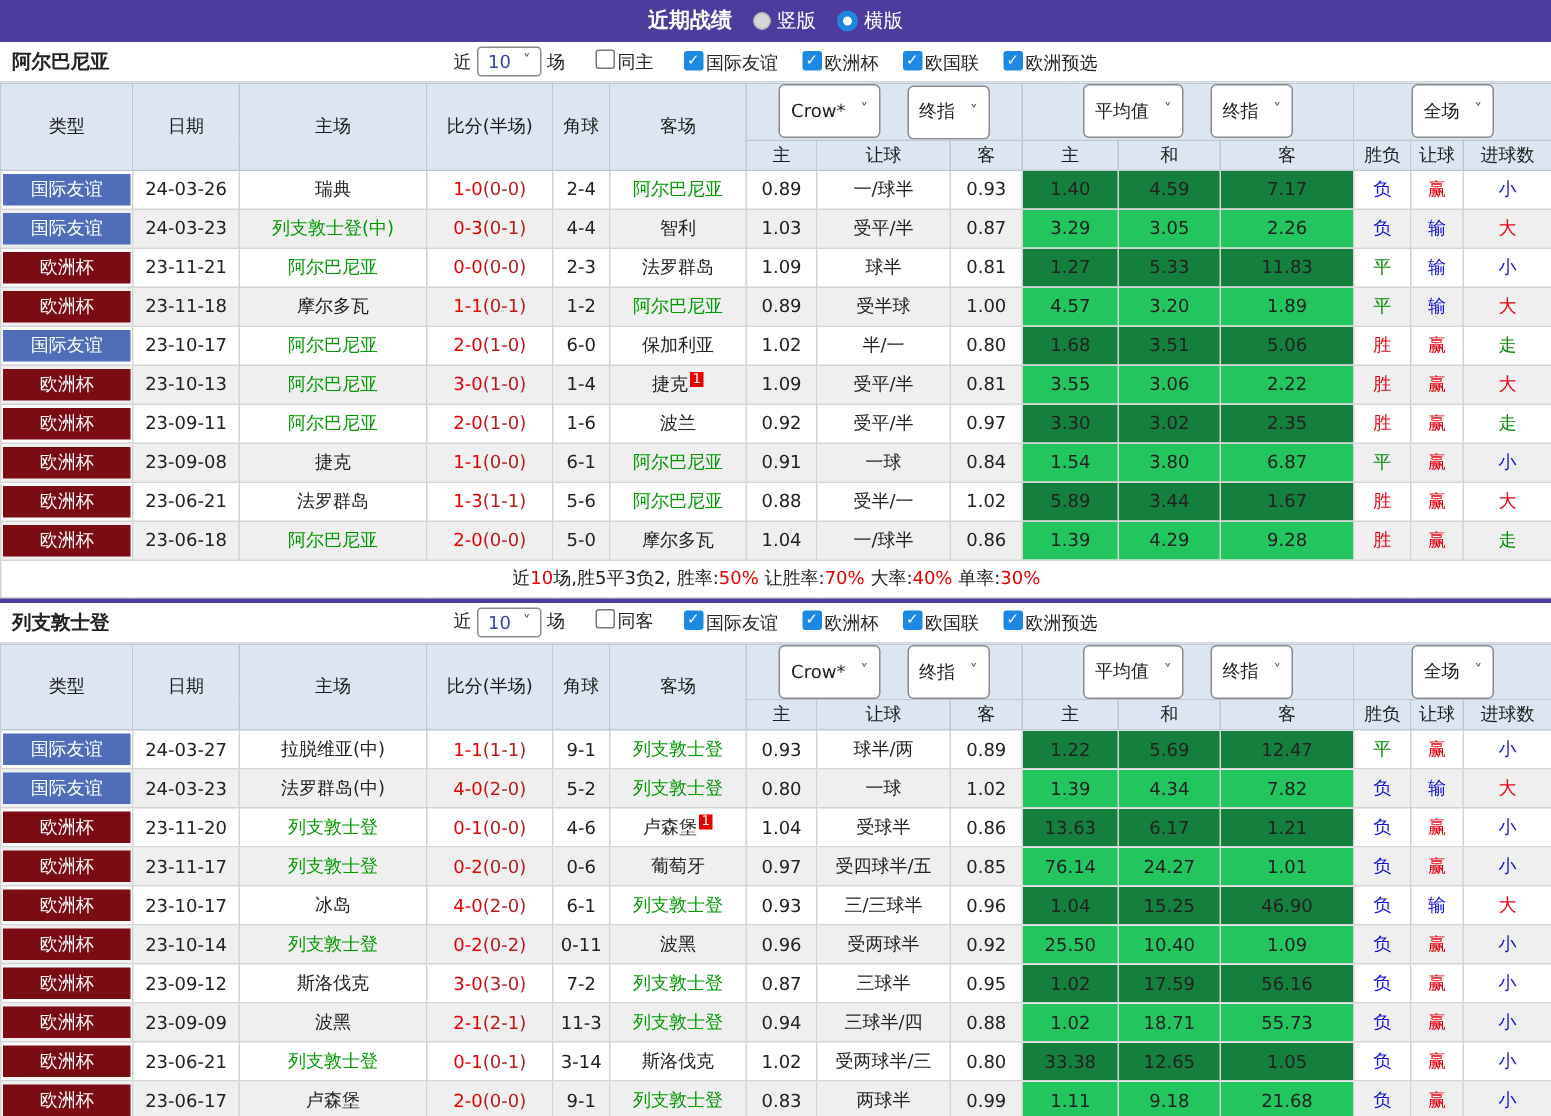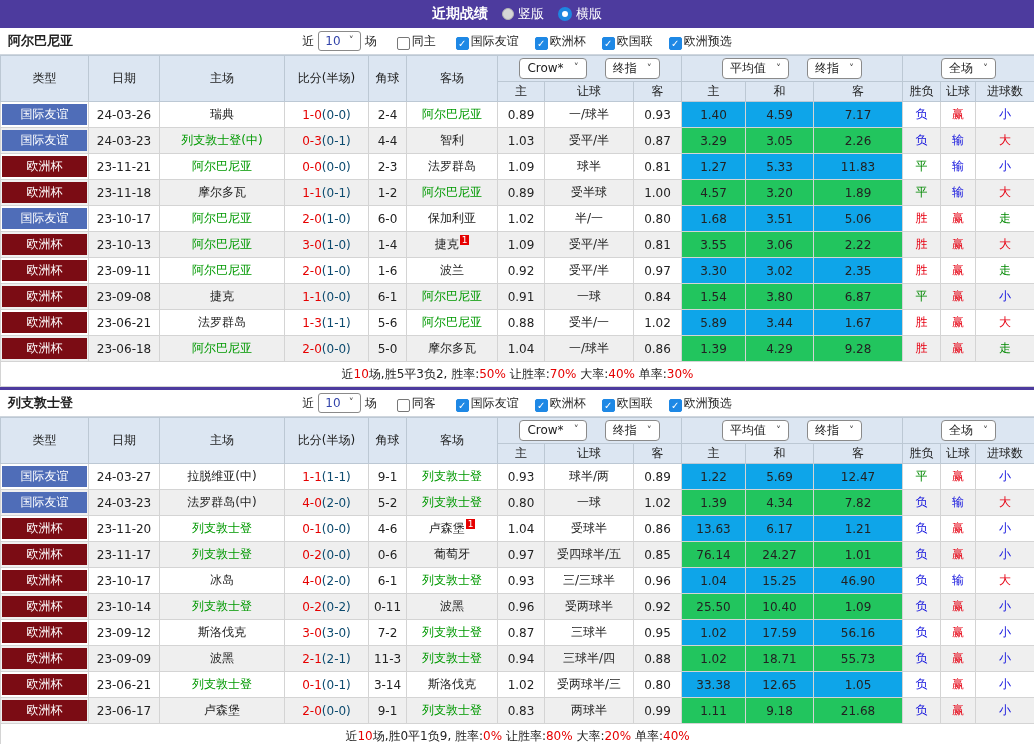--- a/index.html
+++ b/index.html
@@ -14,45 +14,45 @@
   .radio.checked { width:14px; height:14px; background:#fff; border:4px solid #1e86e0; }
 
   
   .section { border-top:3px solid #4d3b9e; }
   .section:first-child { border-top:none; }
   .section-head { height:27px; position:relative; display:flex; align-items:center; justify-content:center; border-bottom:1px solid #cfd6de; background:#fff; }
   .team-name { position:absolute; left:8px; font-size:13px; font-weight:bold; color:#222; }
   .filters { display:flex; align-items:center; gap:4px; }
   .mini-select { display:inline-flex; align-items:center; gap:8px; border:1px solid #8a8a8a; border-radius:3px; background:#fff; padding:1px 6px; height:20px; color:#3344aa; cursor:pointer; }
   .mini-select .chev, .sel .chev { font-size:10px; color:#444; line-height:1; }
-  .chk-wrap { display:inline-flex; align-items:flex-end; gap:2px; cursor:pointer; margin-left:16px; }
+  .chk-wrap { display:inline-flex; align-items:flex-start; gap:2px; cursor:pointer; margin-left:16px; }
   .cb { width:13px; height:13px; border:1px solid #777; border-radius:2px; background:#fff; display:inline-flex; align-items:center; justify-content:center; font-size:10px; color:#fff; }
   .cb.on { background:#1e88e5; border-color:#1e88e5; font-weight:bold; }
 
   
   table { width:1034px; border-collapse:collapse; table-layout:fixed; }
   th, td { border:1px solid #d4d4d4; text-align:center; overflow:hidden; white-space:nowrap; }
   thead th { background:#dce6f2; border-color:#bcc8d4; font-weight:normal; color:#1c1c1c; }
   thead .selects-row th { height:26px; }
   thead .sub-row th { height:20px; }
   .group-th { background:#dce6f2; }
-  .sel { display:inline-flex; align-items:center; justify-content:space-between; gap:10px; border:1px solid #8a8a8a; border-radius:4px; background:#fff; padding:1px 7px; height:21px; margin:0 9px; cursor:pointer; color:#1c1c1c; }
+  .sel { display:inline-flex; align-items:center; justify-content:space-between; gap:10px; border:1px solid #8a8a8a; border-radius:4px; background:#fff; padding:1px 7px; height:36px; margin:0 9px; cursor:pointer; color:#1c1c1c; }
   tbody td { height:25px; }
   tbody tr.stripe td { background:#efefef; }
-  td.avg { background:#0ea5e9; }
+  td.avg { background:#15803d; }
   tr.stripe td.avg { background:#22c55e; }
 
   td.type-cell { padding:0; background:#fff; }
   .type-pill { margin:2px 1px; height:21px; line-height:21px; color:#fff; font-size:12px; }
   .type-pill.friendly { background:#4f6db8; }
   .type-pill.euro { background:#7b0c14; }
 
   .team-green { color:#009900; }
   .sc-red { color:#e60000; }
-  .sc-half { color:#0c4a6e; }
+  .sc-half { color:#b91c1c; }
   .card { background:#e60000; color:#fff; font-size:9px; padding:0 2px; margin-left:1px; vertical-align:super; line-height:1; }
 
   .c-red { color:#e60012; }
   .c-green { color:#008800; }
   .c-blue { color:#1010dd; }
 
   tfoot td { height:25px; background:#fff; font-size:12px; }
   tfoot .c-red { color:#e60000; }
   .section:last-child tfoot td { border-bottom:1px solid #bcbcbc; }
 </style>

